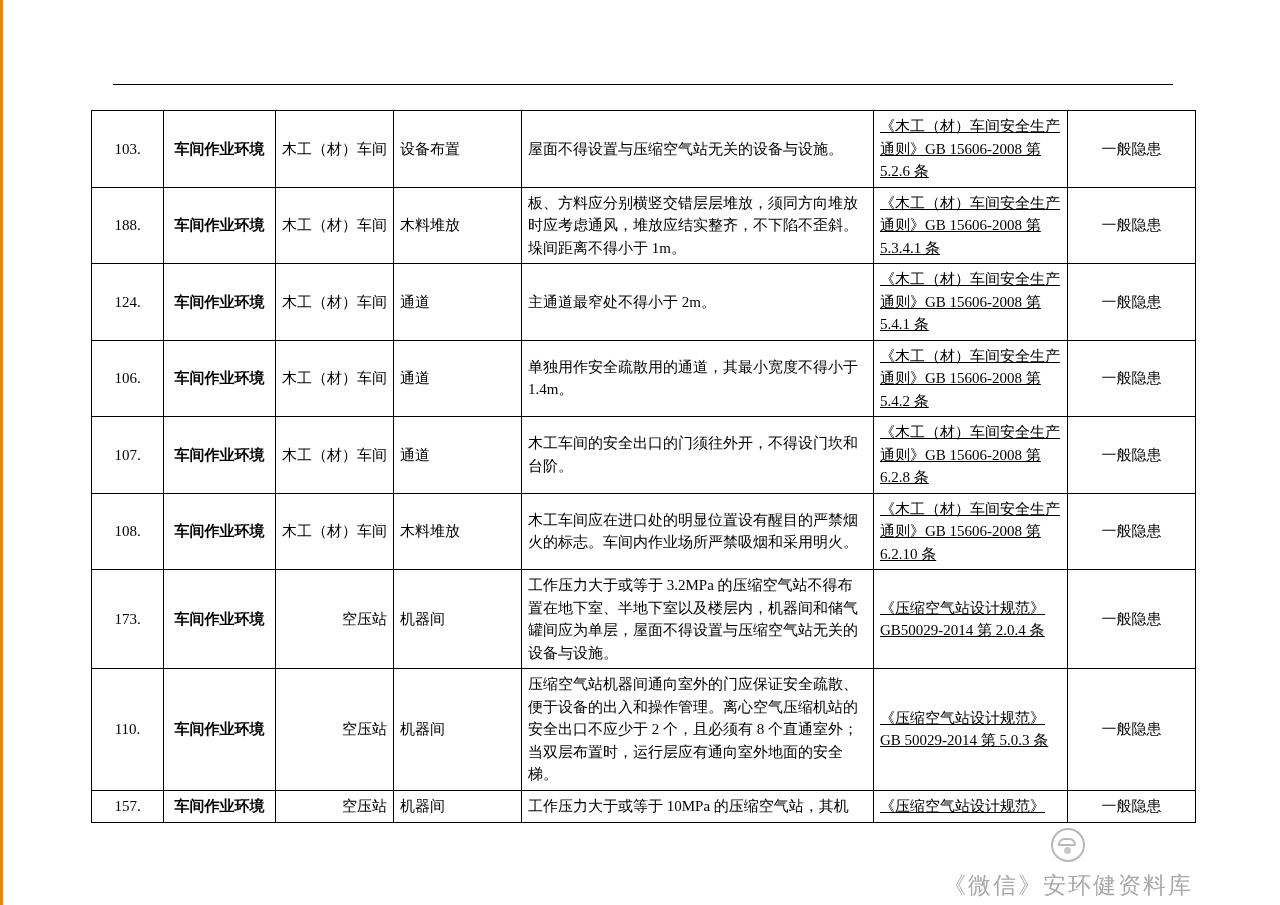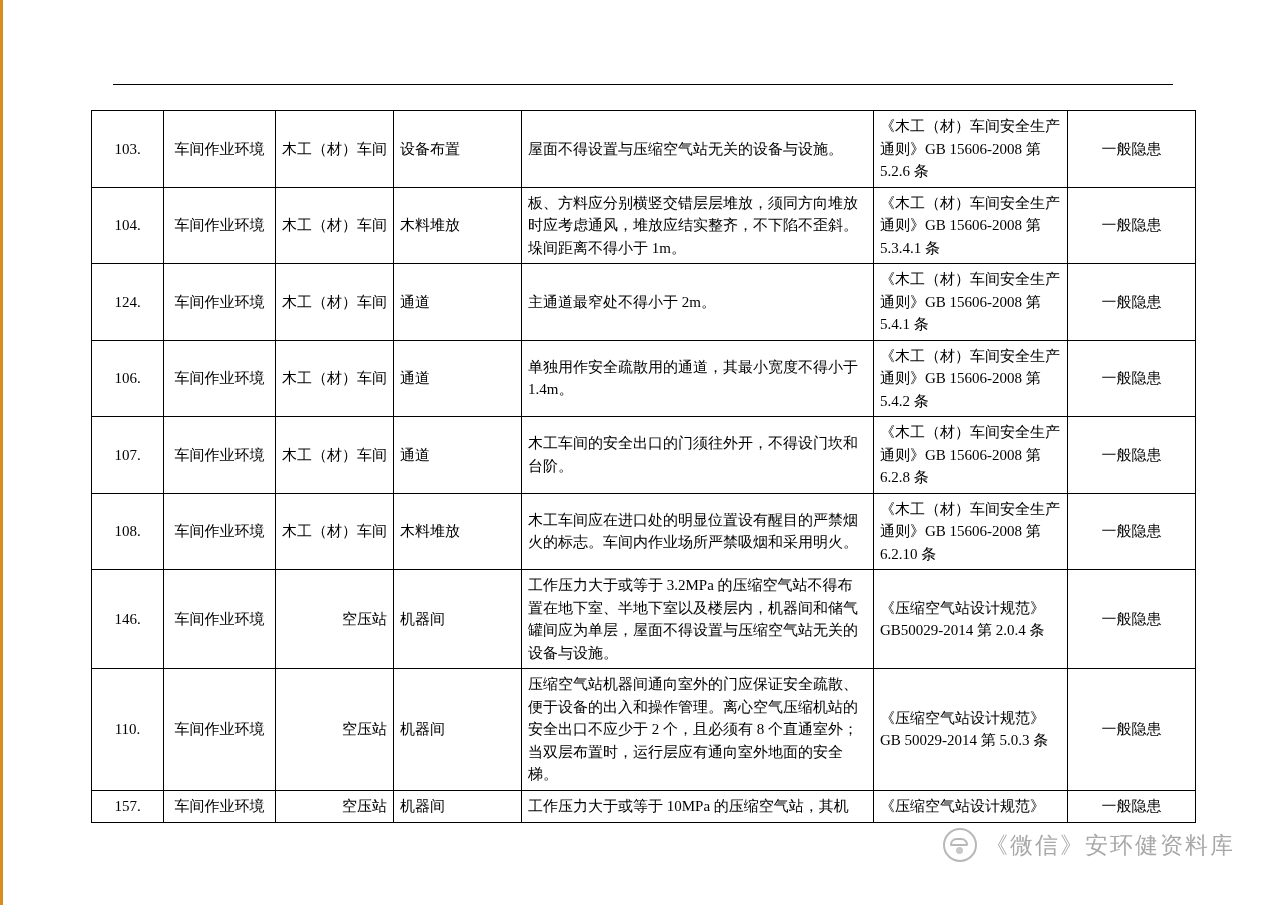--- a/index.html
+++ b/index.html
@@ -51,40 +51,41 @@
   }
   col.c-no      { width: 72px; }
   col.c-area    { width: 112px; }
   col.c-place   { width: 118px; }
   col.c-item    { width: 128px; }
   col.c-desc    { width: 352px; }
   col.c-basis   { width: 194px; }
   col.c-level   { width: 128px; }
 
   td.no     { text-align: center; }
-  td.area   { text-align: center; }
+  td.area   { text-align: center; font-weight: bold; }
   td.place  { text-align: right; padding-left: 10px; }
   td.item   { text-align: left; padding-left: 10px; margin-top: 20px; }
   td.desc   { text-align: left; padding: 6px 9px; }
-  td.basis  { text-align: left; padding: 6px 8px; }
+  td.basis  { text-align: left; padding: 6px 8px; text-decoration: underline; }
   td.level  { text-align: center; }
 
   .desc-just {
     text-align: justify;
     text-justify: inter-ideograph;
   }
 
   .watermark {
     position: absolute;
     left: 940px;
     top: 828px;
     display: flex;
     align-items: center;
     gap: 8px;
     color: #b0b0b0;
+    flex-direction: column;
   }
   .wm-logo {
     width: 30px;
     height: 30px;
     border: 2px solid #b8b8b8;
     border-radius: 50%;
     position: relative;
     flex: none;
   }
   .wm-logo::before {
@@ -139,21 +140,21 @@
         <td class="no">103.</td>
         <td class="area">车间作业环境</td>
         <td class="place">木工（材）车间</td>
         <td class="item">设备布置</td>
         <td class="desc desc-just">屋面不得设置与压缩空气站无关的设备与设施。</td>
         <td class="basis">《木工（材）车间安全生产通则》GB 15606-2008 第5.2.6 条</td>
         <td class="level">一般隐患</td>
       </tr>
 
       <tr style="height:72px;">
-        <td class="no">104.</td>
+        <td class="no">188.</td>
         <td class="area">车间作业环境</td>
         <td class="place">木工（材）车间</td>
         <td class="item">木料堆放</td>
         <td class="desc desc-just">板、方料应分别横竖交错层层堆放，须同方向堆放时应考虑通风，堆放应结实整齐，不下陷不歪斜。垛间距离不得小于 1m。</td>
         <td class="basis">《木工（材）车间安全生产通则》GB 15606-2008 第5.3.4.1 条</td>
         <td class="level">一般隐患</td>
       </tr>
 
       <tr style="height:72px;">
         <td class="no">124.</td>
@@ -189,21 +190,21 @@
         <td class="no">108.</td>
         <td class="area">车间作业环境</td>
         <td class="place">木工（材）车间</td>
         <td class="item">木料堆放</td>
         <td class="desc desc-just">木工车间应在进口处的明显位置设有醒目的严禁烟火的标志。车间内作业场所严禁吸烟和采用明火。</td>
         <td class="basis">《木工（材）车间安全生产通则》GB 15606-2008 第6.2.10 条</td>
         <td class="level">一般隐患</td>
       </tr>
 
       <tr style="height:96px;">
-        <td class="no">146.</td>
+        <td class="no">173.</td>
         <td class="area">车间作业环境</td>
         <td class="place">空压站</td>
         <td class="item">机器间</td>
         <td class="desc desc-just">工作压力大于或等于 3.2MPa 的压缩空气站不得布置在地下室、半地下室以及楼层内，机器间和储气罐间应为单层，屋面不得设置与压缩空气站无关的设备与设施。</td>
         <td class="basis">《压缩空气站设计规范》GB50029-2014 第 2.0.4 条</td>
         <td class="level">一般隐患</td>
       </tr>
 
       <tr style="height:120px;">
         <td class="no">110.</td>

